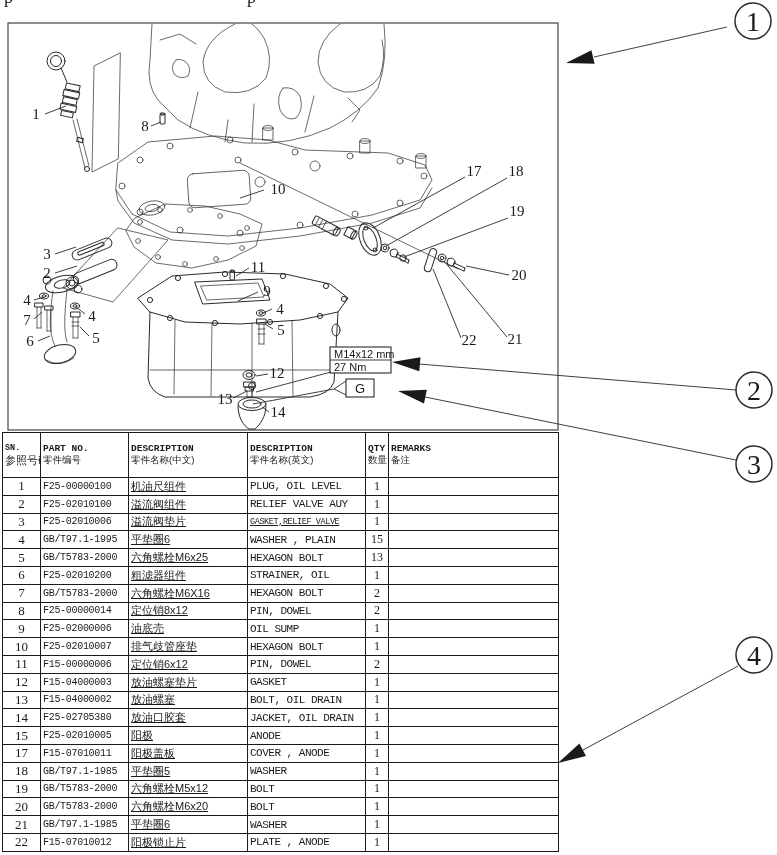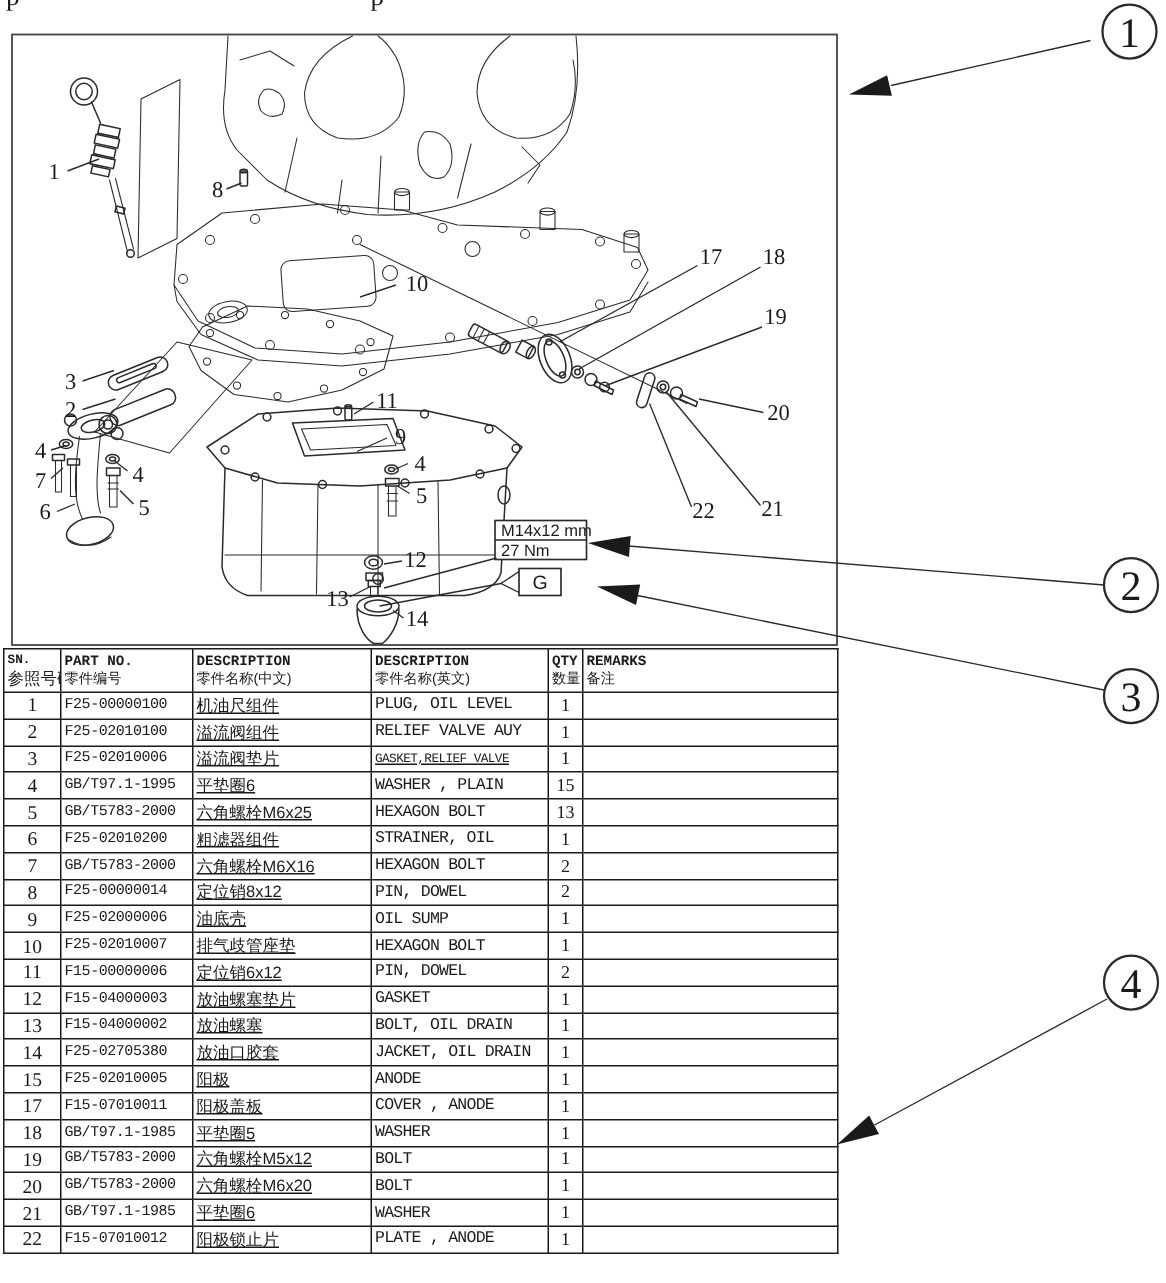--- a/index.html
+++ b/index.html
@@ -23,21 +23,21 @@
   .frame{fill:none;stroke:#444;stroke-width:1.2;}
   .annotbox{fill:#fff;stroke:#2a2a2a;stroke-width:1.1;}
 
   
   .tablewrap{position:absolute;left:2px;top:432px;z-index:1;}
   table.parts{border-collapse:collapse;table-layout:fixed;width:556px;
               font-family:"Liberation Sans", sans-serif;}
   table.parts td,table.parts th{border:1px solid #1a1a1a;padding:0 2px;overflow:hidden;
               white-space:nowrap;vertical-align:middle;}
   table.parts{border:1.5px solid #1a1a1a;}
-  tr.hdr{height:29px;}
+  tr.hdr{height:45px;}
   tr.hdr th{font-weight:normal;text-align:left;line-height:1.15;}
   .h-en{display:block;font:bold 9.5px "Liberation Mono", monospace;}
   .h-cn{display:block;font:9.5px "Liberation Sans", sans-serif;}
   th.center .h-en, th.center .h-cn{text-align:left;}
   tbody tr{height:17.8px;}
   td.c-sn{text-align:center;font:13px "Liberation Serif", serif;}
   td.c-part{font:10px "Liberation Mono", monospace;letter-spacing:-.3px;}
   td.c-cn{font:11px "Liberation Sans", sans-serif;text-decoration:underline;}
   td.c-en{font:11px "Liberation Mono", monospace;letter-spacing:-.5px;}
   td.c-en.condensed{font-size:8.5px;letter-spacing:-.4px;text-decoration:underline;}

